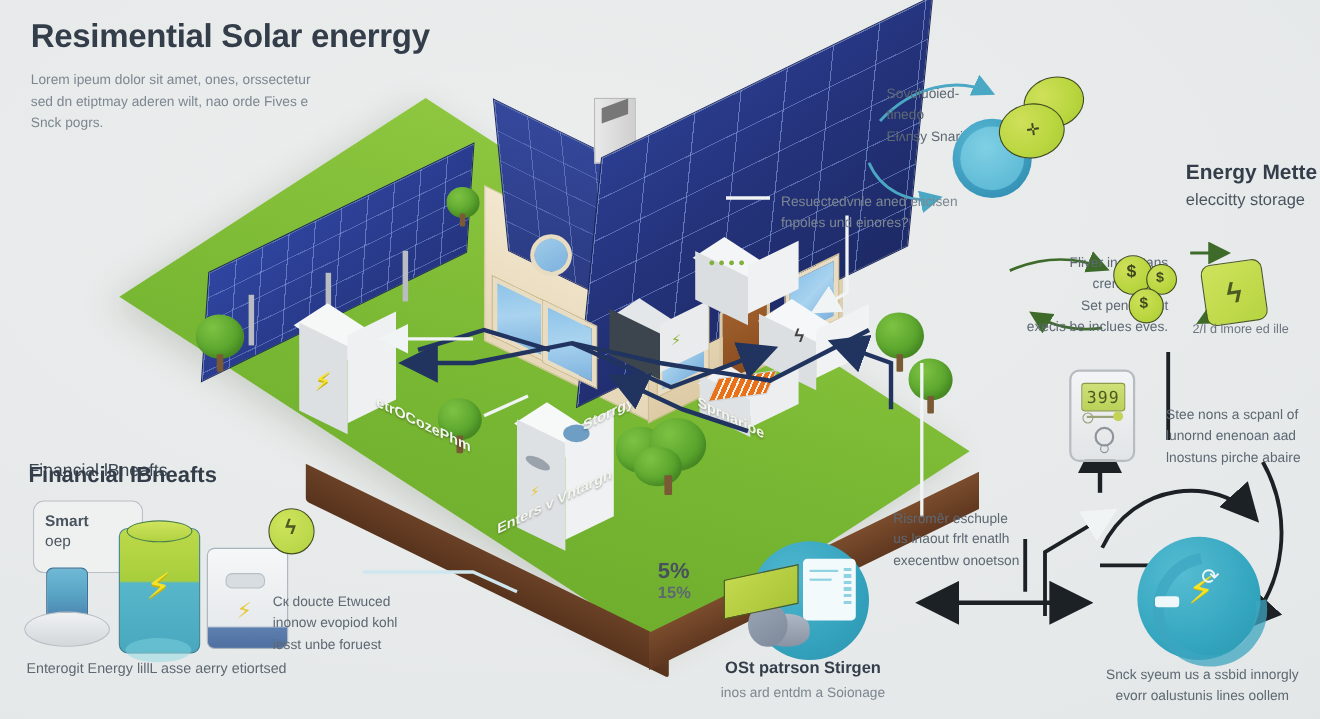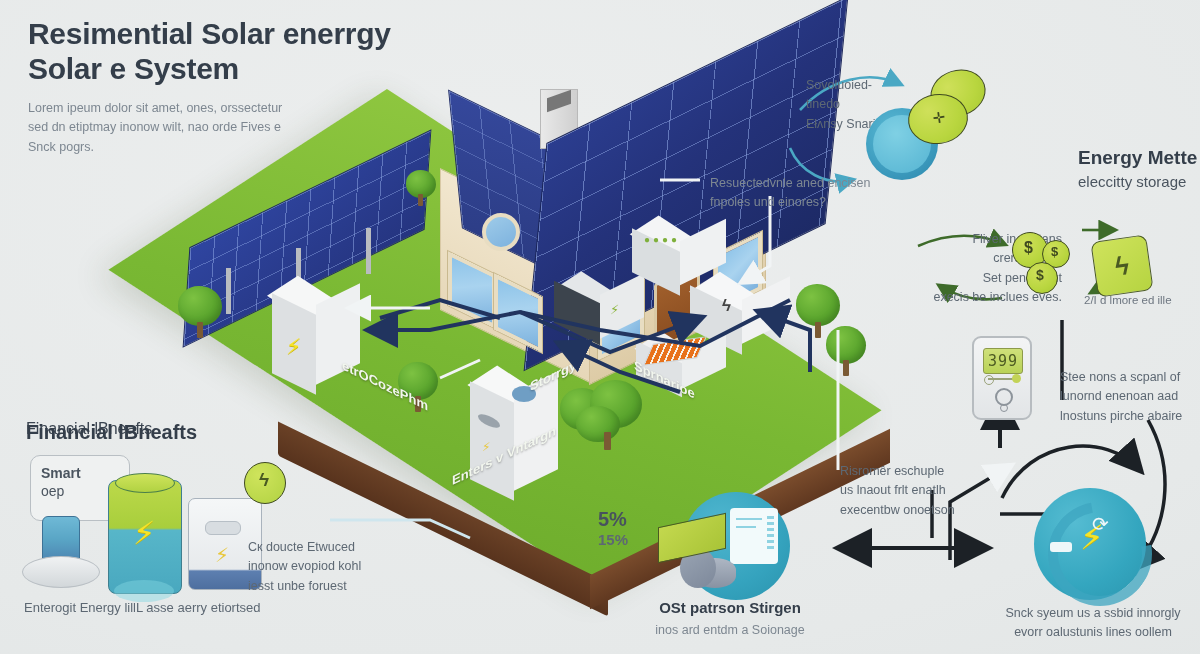--- a/index.html
+++ b/index.html
@@ -148,23 +148,22 @@
   .pct{position:absolute;font-size:20px;font-weight:700;color:#47525e;}
   .pct small{display:block;font-size:15px;color:#5d6873;}
 </style>
 </head>
 <body>
 
 <div id="stage">
 
   <div class="abs" style="left:28px;top:16px;width:390px;">
     <div class="h1">Resimential Solar enerrgy</div>
-    <div class="h1">Solar e System</div>
     <div class="body blurry" style="margin-top:12px;">Lorem ipeum dolor sit amet, ones, orssectetur</div>
-    <div class="body blurry">sed dn etiptmay inonow wilt, nao orde Fives  e</div>
+    <div class="body blurry">sed dn etiptmay aderen wilt, nao orde Fives  e</div>
     <div class="body blurry">Snck pogrs.</div>
   </div>
 
   <div class="plat-wrap">
     <div class="plat-top"></div>
     <div class="plat-front"></div>
     <div class="plat-front2"></div>
   </div>
 
   <div class="array">
@@ -376,21 +375,21 @@
     <div class="abs" style="left:38px;top:36px;width:9px;height:9px;border-radius:50%;background:#c3d357;"></div>
     <div class="abs" style="left:21px;top:50px;width:14px;height:14px;border:2px solid #8d949b;border-radius:50%;"></div>
     <div class="abs" style="left:26px;top:66px;width:6px;height:6px;border:1.4px solid #8d949b;border-radius:50%;"></div>
   </div>
   <div class="abs" style="left:1060px;top:368px;width:142px;">
     <div class="body-d blurry">Stee nons a scpanl of</div>
     <div class="body-d blurry">lunornd enenoan aad</div>
     <div class="body-d blurry">lnostuns pirche abaire</div>
   </div>
 
-  <div class="abs" style="left:840px;top:462px;width:160px;">
+  <div class="abs" style="left:812px;top:462px;width:160px;">
     <div class="body-d blurry">Risromêr eschuple</div>
     <div class="body-d blurry">us lnaout frlt enatlh</div>
     <div class="body-d blurry">execentbw onoetson</div>
   </div>
 
   <div class="circ" style="left:682px;top:492px;width:108px;height:108px;background:radial-gradient(circle at 36% 30%,#4fb6cf 0%,#35a3be 60%,#2a93ad 100%);"></div>
   <div class="abs" style="left:730px;top:508px;width:48px;height:56px;background:#f2fafb;border-radius:4px;">
     <div class="abs" style="left:6px;top:10px;width:26px;height:2px;background:#8fd3e2;"></div>
     <div class="abs" style="left:6px;top:18px;width:20px;height:2px;background:#8fd3e2;"></div>
     <div class="abs" style="right:4px;top:8px;width:7px;height:34px;background:repeating-linear-gradient(180deg,#8fd3e2 0 3px,transparent 3px 6px);"></div>

